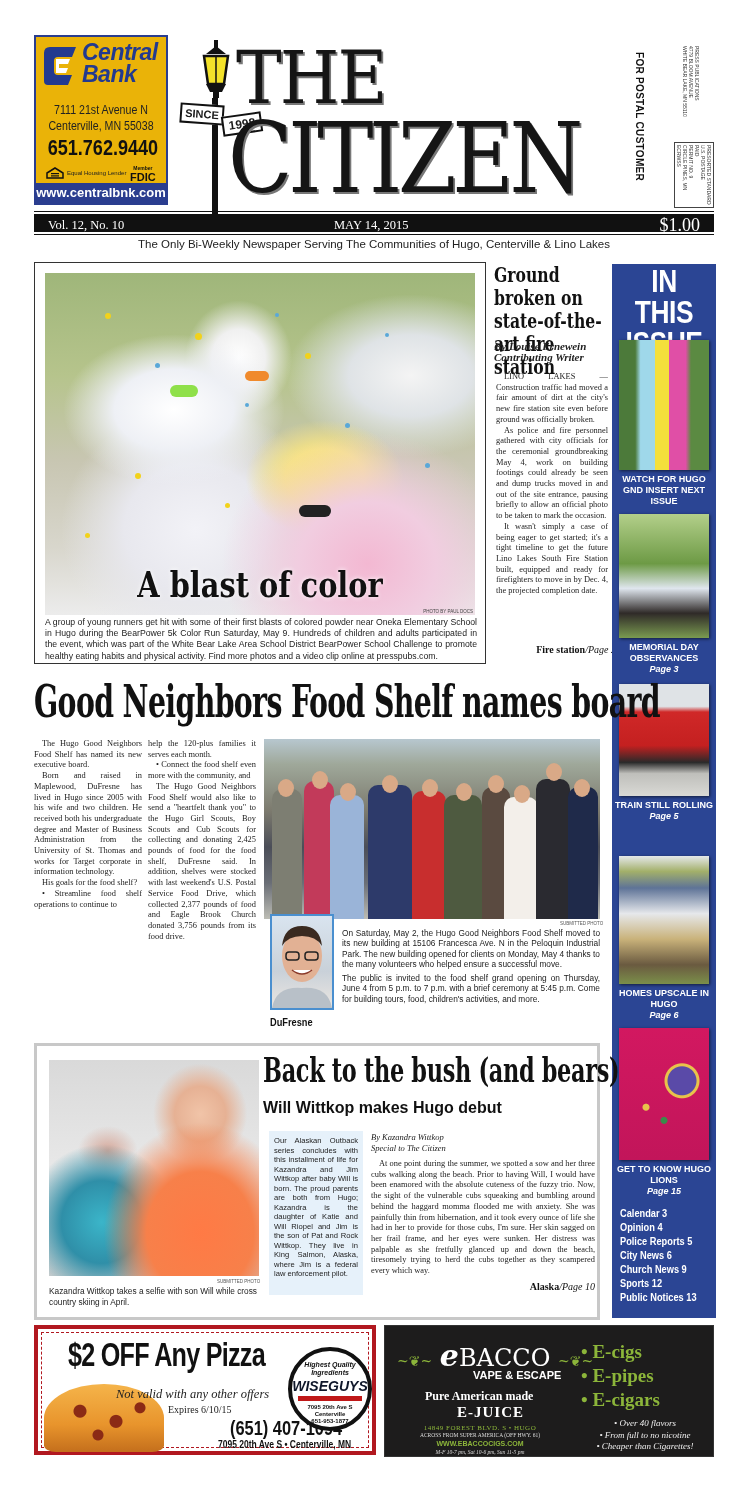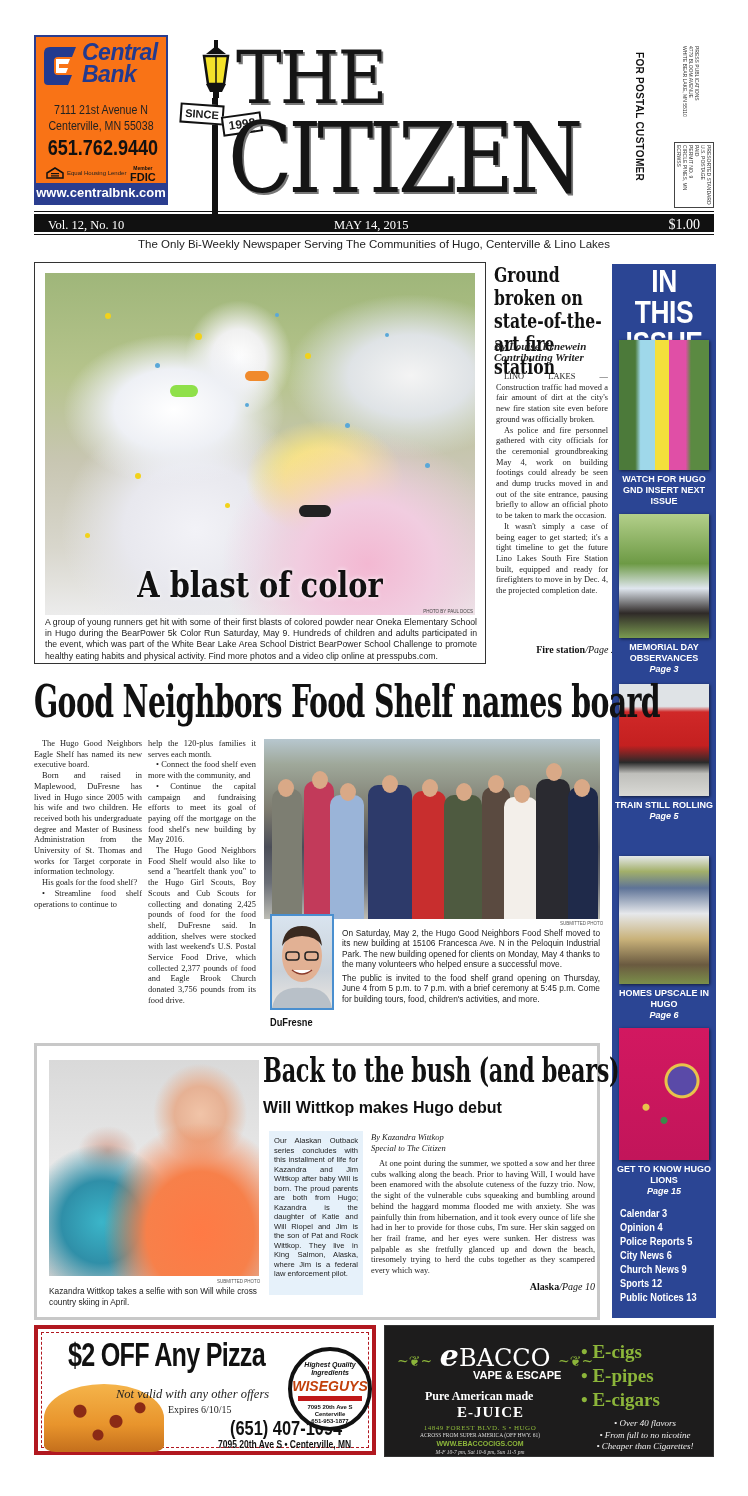--- a/index.html
+++ b/index.html
@@ -1,21 +1,21 @@
 <!DOCTYPE html>
 <html><head>
 <meta charset="utf-8">
 <style>
   * { box-sizing: border-box; margin: 0; padding: 0; }
   html, body { width: 748px; height: 1496px; background: #ffffff; overflow: hidden; }
   body { position: relative; font-family: "Liberation Serif", serif; color: #1a1a1a; }
   .abs { position: absolute; }
 
   
-  #bank-ad { left: 34px; top: 35px; width: 134px; height: 170px; border: 2px solid #2a3d8f; background: #f97316; }
+  #bank-ad { left: 34px; top: 35px; width: 134px; height: 170px; border: 2px solid #2a3d8f; background: #eab308; }
   #bank-logo { left: 6px; top: 8px; width: 36px; height: 42px; }
   #bank-name { left: 46px; top: 4px; font-family: "Liberation Sans", sans-serif; font-weight: bold; font-style: italic; color: #233a8f; font-size: 23px; line-height: 22px; letter-spacing: -0.5px; }
   #bank-addr1 { left: 0; width: 130px; top: 66px; text-align: center; font-family: "Liberation Sans", sans-serif; font-size: 12.5px; color: #222; transform: scaleX(0.85); }
   #bank-addr2 { left: 0; width: 130px; top: 82px; text-align: center; font-family: "Liberation Sans", sans-serif; font-size: 12.5px; color: #222; transform: scaleX(0.85); }
   #bank-phone { left: 0; width: 130px; top: 98px; text-align: center; font-family: "Liberation Sans", sans-serif; font-weight: bold; font-size: 22px; color: #111; transform: scaleX(0.82); }
   #ehl { left: 10px; top: 130px; font-family: "Liberation Sans", sans-serif; font-size: 6px; color:#222; display:flex; align-items:center; gap:3px; }
   #fdic { left: 94px; top: 127px; font-family: "Liberation Sans", sans-serif; font-weight: bold; font-size: 11px; color:#111; line-height: 9px; text-align:center; }
   #fdic small { font-size: 5px; display:block; }
   #bank-url { left: 0; bottom: 0; width: 130px; height: 20px; background: #2a3d8f; color: #fff; font-family: "Liberation Sans", sans-serif; font-weight: bold; font-size: 13px; text-align: center; line-height: 20px; }
 
@@ -34,21 +34,21 @@
   #postal-customer { left: 2px; top: 10px; font-size: 10px; font-weight: bold; color:#111; letter-spacing: 0.3px; }
   #press-pub { left: 50px; top: 4px; font-size: 5px; color:#333; line-height: 6px; }
   #permit { left: 42px; top: 100px; border: 1px solid #444; padding: 2px 1px; font-size: 5px; line-height: 6px; color:#333; }
 
   
   #date-bar { left: 34px; top: 214px; width: 680px; height: 18px; background: #111; border-top: 2px solid #111; }
   #date-bar-rule-top { left: 34px; top: 211px; width: 680px; height: 1px; background:#111; }
   #date-bar-rule-bot { left: 34px; top: 234px; width: 680px; height: 1px; background:#111; }
   #vol { left: 14px; top: 0; color: #fff; font-size: 12.5px; line-height: 18px; }
   #date { left: 300px; top: 0; color: #fff; font-size: 12.5px; line-height: 18px; }
-  #price { right: 14px; top: 0; color: #fff; font-size: 14px; line-height: 18px; }
+  #price { right: 14px; top: 0; color: #fff; font-size: 18px; line-height: 18px; }
   #tagline { left: 34px; top: 238px; width: 680px; text-align: center; font-family: "Liberation Sans", sans-serif; font-size: 11.5px; color: #222; }
 
   
   #lead-box { left: 34px; top: 262px; width: 452px; height: 402px; border: 1px solid #333; }
   #lead-photo { left: 10px; top: 10px; width: 430px; height: 342px; overflow: hidden;
     background: radial-gradient(ellipse at 75% 85%, #f3b8d2 0%, #f1cde0 15%, transparent 32%),
                 radial-gradient(ellipse at 65% 60%, #fbe76a 0%, #f7e480 10%, transparent 20%),
                 radial-gradient(ellipse at 30% 40%, #ffffff 0%, #eef0f5 14%, transparent 26%),
                 radial-gradient(ellipse at 45% 25%, #ffffff 0%, #f0f0f0 8%, transparent 16%),
                 radial-gradient(ellipse at 35% 75%, #f2f2f7 0%, #e8e8ee 18%, transparent 34%),
@@ -116,21 +116,21 @@
   #pizza-phone { left: 192px; top: 88px; white-space: nowrap; font-family: "Liberation Sans", sans-serif; font-weight: bold; font-size: 20px; color:#111; transform: scaleX(0.82); transform-origin: left; }
   #pizza-addr { left: 180px; top: 110px; white-space: nowrap; font-family: "Liberation Sans", sans-serif; font-weight: bold; font-size: 10px; color:#111; transform: scaleX(0.85); transform-origin: left; }
   #pizza-img { left: 6px; top: 55px; width: 120px; height: 68px; border-radius: 50% 50% 10% 10%;
      background: radial-gradient(circle at 30% 40%, #8b2a15 0 6px, transparent 7px),
                  radial-gradient(circle at 60% 55%, #8b2a15 0 6px, transparent 7px),
                  radial-gradient(circle at 45% 75%, #8b2a15 0 5px, transparent 6px),
                  radial-gradient(circle at 80% 35%, #8b2a15 0 5px, transparent 6px),
                  linear-gradient(180deg, #f5b44a 0%, #e8942c 60%, #c46f1c 100%); }
   #wiseguys { left: 250px; top: 18px; width: 84px; height: 84px; border-radius: 50%; border: 4px solid #111; background:#fff; text-align:center; font-family: "Liberation Sans", sans-serif; }
   #wg-top { position:absolute; left:0; width:76px; top: 10px; font-size: 7px; font-weight: bold; font-style: italic; color:#111; line-height: 8px; }
-  #wg-name { position:absolute; left:0; width:76px; top: 27px; font-size: 14px; font-weight: bold; font-style: italic; color: #c2410c; }
+  #wg-name { position:absolute; left:0; width:76px; top: 27px; font-size: 14px; font-weight: bold; font-style: italic; color: #0f172a; }
   #wg-bar { position:absolute; left:6px; width:64px; top: 45px; height: 5px; background:#c01818; }
   #wg-phone { position:absolute; left:0; width:76px; top: 53px; font-size: 6px; font-weight:bold; color:#111; line-height: 7px; }
 
   
   #ebacco-ad { left: 384px; top: 1325px; width: 330px; height: 132px; background: #1d1c1c; border: 1px solid #333; }
   #eb-logo { left: 12px; top: 12px; white-space: nowrap; color: #fff; font-size: 24px; font-family: "DejaVu Serif", serif; }
   #eb-logo .e { font-size: 30px; font-style: italic; font-weight: bold; }
   #eb-logo .orn { color: #8cb53a; font-size: 14px; }
   #eb-vape { left: 88px; top: 43px; color: #fff; font-family: "Liberation Sans", sans-serif; font-weight: bold; font-size: 11px; }
   #eb-pure { left: 40px; top: 63px; color: #fff; font-weight: bold; font-size: 12px; }
@@ -276,29 +276,28 @@
     <div>Police Reports 5</div>
     <div>City News 6</div>
     <div>Church News 9</div>
     <div>Sports 12</div>
     <div>Public Notices 13</div>
   </div>
 </div>
 
 <div id="food-headline" class="abs">Good Neighbors Food Shelf names board</div>
 <div id="food-col1" class="abs">
-  <p>The Hugo Good Neighbors Eagle Shelf has named its new executive board.</p>
+  <p>The Hugo Good Neighbors Food Shelf has named its new executive board.</p>
   <p>Born and raised in Maplewood, DuFresne has lived in Hugo since 2005 with his wife and two children. He received both his undergraduate degree and Master of Business Administration from the University of St. Thomas and works for Target corporate in information technology.</p>
   <p>His goals for the food shelf?</p>
   <p>• Streamline food shelf operations to continue to</p>
 </div>
 <div id="food-col2" class="abs">
   <p style="text-indent:0">help the 120-plus families it serves each month.</p>
   <p>• Connect the food shelf even more with the community, and</p>
-  <p>• Continue the capital campaign and fundraising efforts to meet its goal of paying off the mortgage on the food shelf's new building by May 2016.</p>
   <p>The Hugo Good Neighbors Food Shelf would also like to send a "heartfelt thank you" to the Hugo Girl Scouts, Boy Scouts and Cub Scouts for collecting and donating 2,425 pounds of food for the food shelf, DuFresne said. In addition, shelves were stocked with last weekend's U.S. Postal Service Food Drive, which collected 2,377 pounds of food and Eagle Brook Church donated 3,756 pounds from its food drive.</p>
 </div>
 <div id="food-photo" class="abs">
   <span class="person" style="left:8px;width:30px;height:130px;background:#7d7e72"></span>
   <span class="person" style="left:40px;width:30px;height:138px;background:#c23a5a"></span>
   <span class="person" style="left:66px;width:34px;height:124px;background:#9ab4d8"></span>
   <span class="person" style="left:104px;width:44px;height:134px;background:#2d3a6a"></span>
   <span class="person" style="left:148px;width:34px;height:128px;background:#c82e2e"></span>
   <span class="person" style="left:180px;width:38px;height:124px;background:#4e5a40"></span>
   <span class="person" style="left:218px;width:28px;height:132px;background:#5a4a40"></span>

